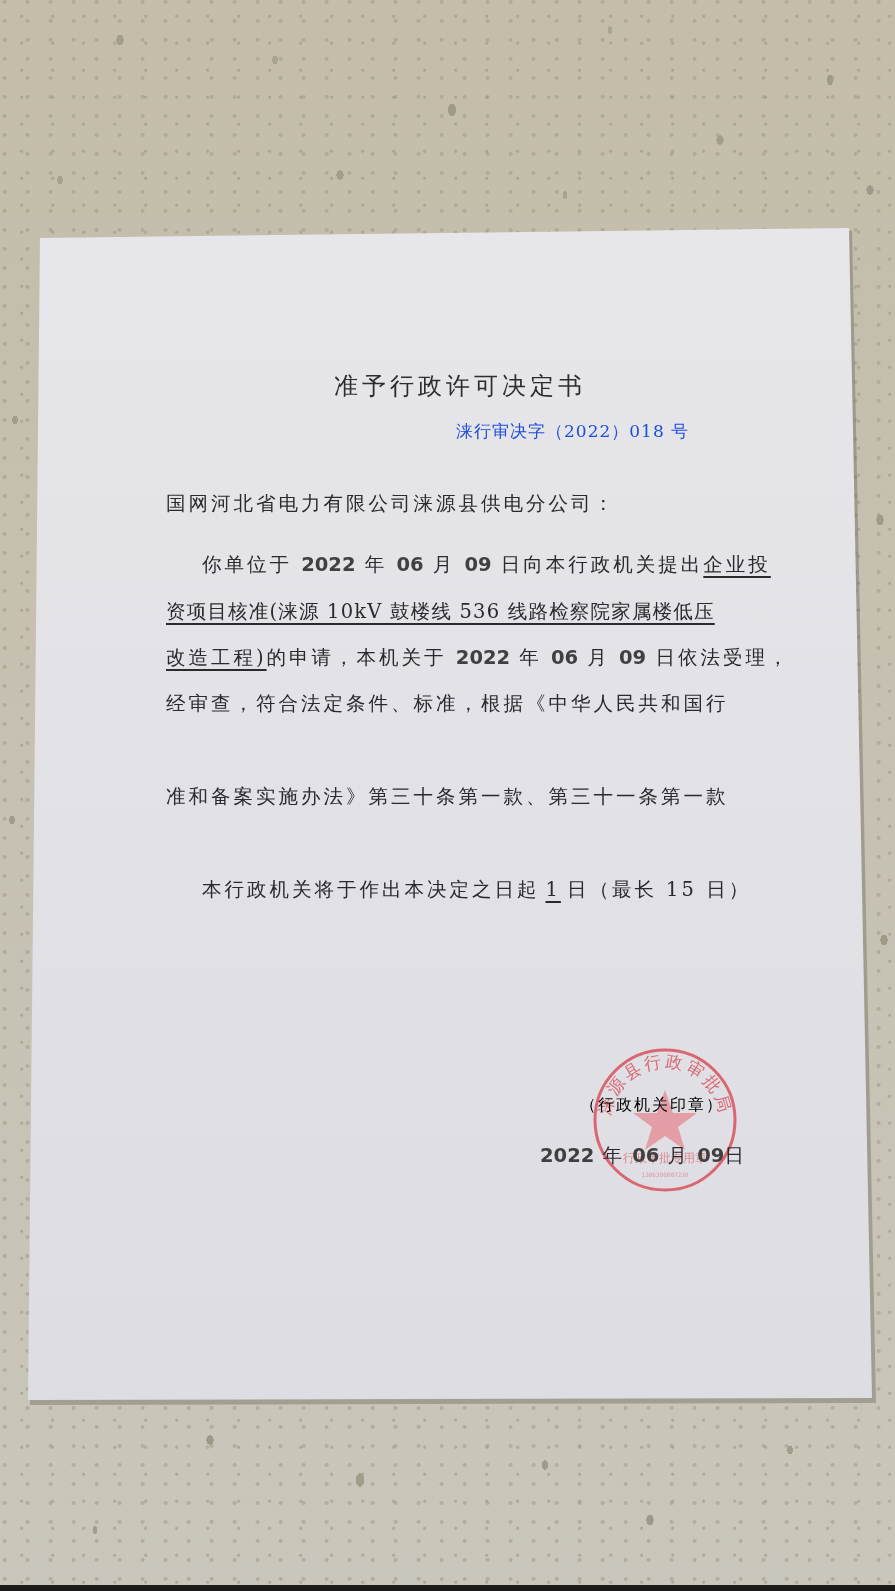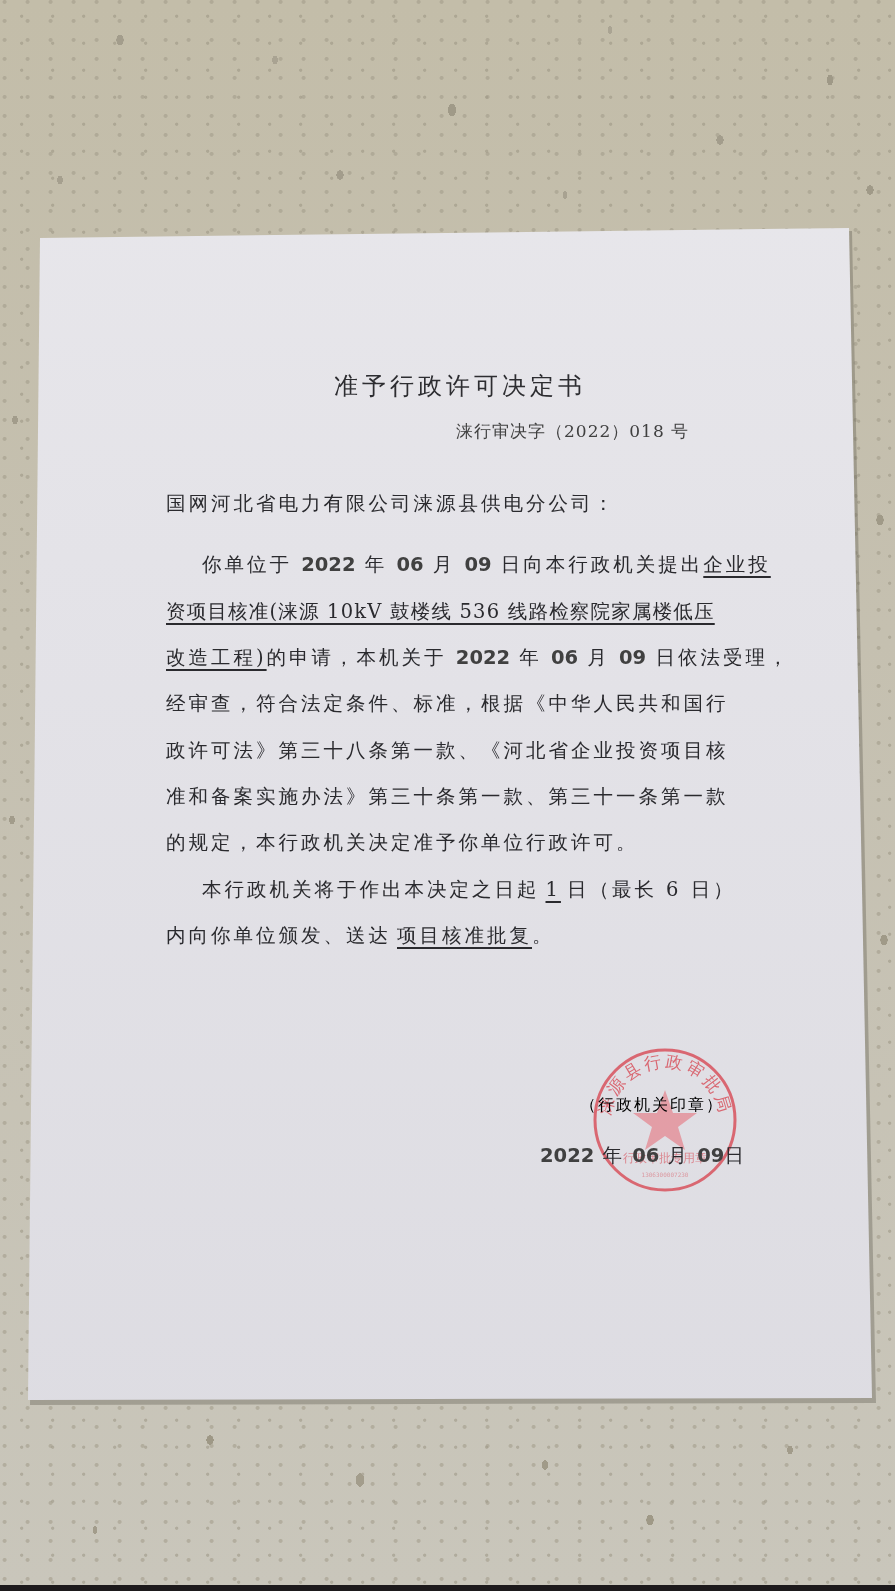--- a/index.html
+++ b/index.html
@@ -82,21 +82,21 @@
       left: 334px; top: 370px;
       font-size: 24px;
       letter-spacing: 4px;
       color: #2d2d31;
     }
     .doc-number {
       position: absolute;
       left: 456px; top: 420px;
       font-size: 17px;
       letter-spacing: 1px;
-      color: #404040;
+      color: #1d4ed8;
     }
     .line {
       position: absolute;
       left: 166px;
       font-size: 19.5px;
       letter-spacing: 3px;
       white-space: nowrap;
       color: #2a2a2e;
     }
     .indent { left: 202px; }
@@ -171,29 +171,24 @@
   <div class="line" style="top:644px;">
     <span class="u">改造工程)</span><span>的申请，本机关于</span>
     <span class="b">2022</span>
     <span>年</span>
     <span class="b">06</span>
     <span>月</span>
     <span class="b">09</span>
     <span>日依法受理，</span>
   </div>
   <div class="line" style="top:690px;">经审查，符合法定条件、标准，根据《中华人民共和国行</div>
-  <div class="line" style="top:737px;">政许可法》第三十八条第一款、《河北省企业投资项目核</div>
   <div class="line" style="top:783px;">准和备案实施办法》第三十条第一款、第三十一条第一款</div>
-  <div class="line" style="top:829px;">的规定，本行政机关决定准予你单位行政许可。</div>
 
   <div class="line indent" style="top:876px;">
-    <span>本行政机关将于作出本决定之日起</span><span class="u" style="padding:0 6px;">1</span><span>日（最长 6 日）</span>
-  </div>
-  <div class="line" style="top:922px;">
-    <span>内向你单位颁发、送达</span><span class="u" style="padding-left:6px;">项目核准批复</span><span>。</span>
+    <span>本行政机关将于作出本决定之日起</span><span class="u" style="padding:0 6px;">1</span><span>日（最长 15 日）</span>
   </div>
 
   <svg class="seal" viewBox="0 0 150 150" xmlns="http://www.w3.org/2000/svg">
     <defs>
       <path id="sealArcTop" d="M 22 92 A 55 55 0 1 1 128 92"></path>
       <path id="sealArcBottom" d="M 40 112 A 45 45 0 0 0 110 112"></path>
     </defs>
     <circle cx="75" cy="75" r="70" fill="none" stroke="#d8535e" stroke-width="3"></circle>
     <polygon points="75,45 83,68 107,68 88,82 95,105 75,91 55,105 62,82 43,68 67,68" fill="#e5808a" opacity="0.8"></polygon>
     <text font-size="17" fill="#d8535e" font-family="DejaVu Serif, serif" letter-spacing="3">

